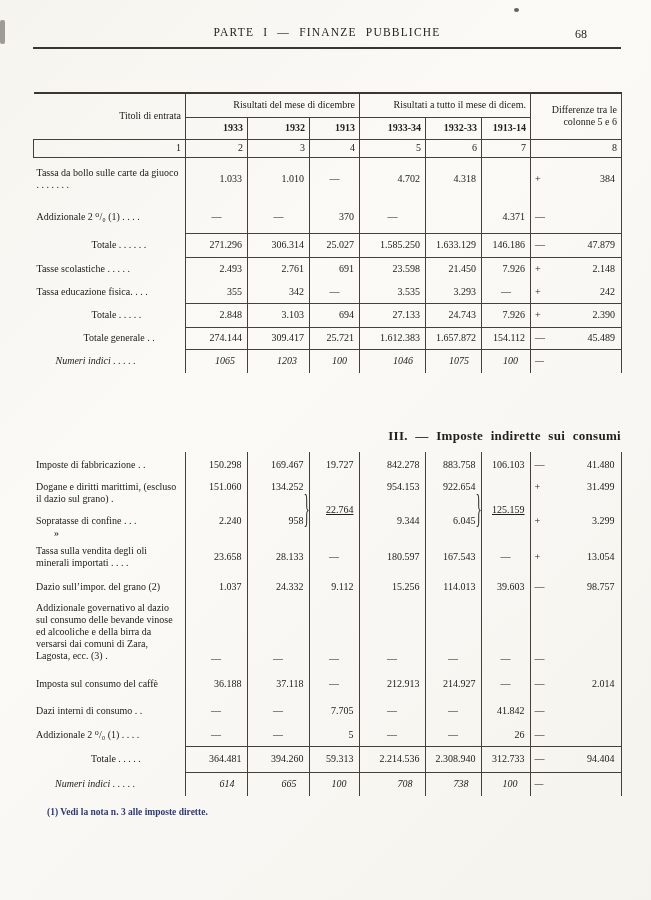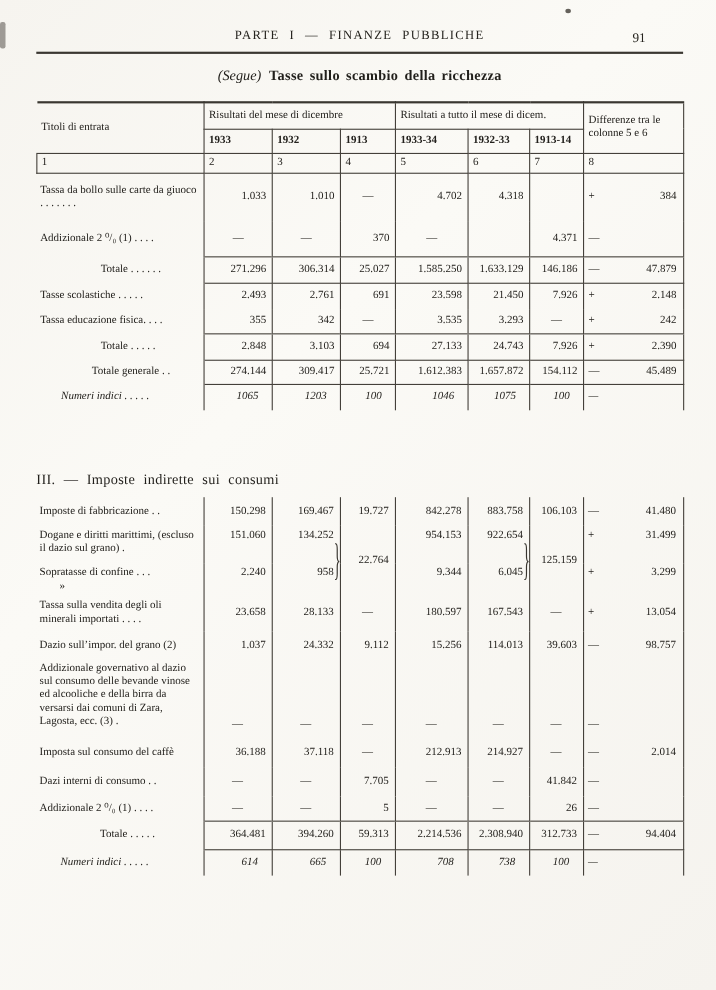--- a/index.html
+++ b/index.html
@@ -10,29 +10,29 @@
   .abs{position:absolute;left:33px;width:588px;}
 
   
   .pagehead{top:26px;height:18px;}
   .ph-center{text-align:center;font-weight:normal;font-size:11.5px;letter-spacing:1.2px;word-spacing:5px;color:#26241f;}
   .ph-num{position:absolute;right:34px;top:1px;font-size:12px;color:#26241f;}
   .headrule{top:47px;height:2px;background:#3a3731;}
   .doc-title{top:61px;text-align:center;font-size:13px;color:#211f1b;}
   .doc-title .segue{font-style:italic;margin-right:7px;}
   .doc-title .main{font-weight:bold;word-spacing:2px;letter-spacing:.3px;}
-  .sec-title{top:428px;text-align:left;font-size:13px;font-weight:normal;word-spacing:4px;letter-spacing:.3px;color:#211f1b;}
+  .sec-title{top:428px;text-align:right;font-size:13px;font-weight:bold;word-spacing:4px;letter-spacing:.3px;color:#211f1b;}
 
   
   table.fin{border-collapse:collapse;table-layout:fixed;width:588px;font-size:10px;line-height:1.2;color:#23211d;}
   .t1wrap{top:92px;} .t2wrap{top:452px;}
   .t1{border-top:2px solid #3a3731;}
   .fin th,.fin td{border-left:1px solid #44403a;border-right:1px solid #44403a;padding:1px 4px;vertical-align:middle;font-weight:normal;}
   .fin .label,.fin .h-titoli{border-left:none;}
-  .t1 thead th{border-bottom:1px solid #44403a;text-align:left;}
+  .t1 thead th{border-bottom:1px solid #44403a;text-align:right;}
   .h-titoli{font-size:10px;}
   .h-group{font-size:10px;height:24px;padding:2px 3px;}
   tr.hyears th{height:22px;font-size:10px;font-weight:bold;}
   tr.hnums th{height:18px;font-size:10px;}
   .h-diff{font-size:10px;line-height:1.25;padding:2px 7px;font-family:Liberation Serif, serif;}
 
   .fin td.label{text-align:left;padding-left:3px;padding-right:2px;}
   .fin td.num{text-align:right;padding-right:5px;}
   .fin td.dash{text-align:center;padding-right:4px;}
   .bold{font-weight:bold;}
@@ -45,21 +45,21 @@
   
   tr.rt td:not(.label){border-top:1px solid #44403a;}
   tr.rb td:not(.label){border-bottom:1px solid #44403a;}
 
   
   tr.h22{height:22px}tr.h24{height:24px}tr.h26{height:26px}tr.h28{height:28px}tr.h32{height:32px}tr.h34{height:34px}tr.h44{height:44px}tr.h70{height:70px}
 
   tr.vtop td{vertical-align:top;padding-top:3px;}
   tr.vbot td{vertical-align:bottom;padding-bottom:5px;}
   tr.vbot td.label{vertical-align:top;padding-top:2px;}
-  td.mid{vertical-align:middle !important;position:relative;}
+  td.mid{vertical-align:middle !important;position:relative;text-decoration:underline;}
   td.mid::before{content:"}";position:absolute;left:-6px;top:50%;transform:translateY(-52%) scaleY(3.1);
                  font-size:13px;color:#38352f;}
   .ditto{padding-left:18px;}
 
   
   td.diffcell{padding:0;}
   .dwrap{display:flex;justify-content:space-between;align-items:center;padding:0 6px 0 4px;}
   .sign{min-width:9px;text-align:left;}
   .dval{}
 
@@ -74,27 +74,24 @@
 </style>
 </head>
 <body>
 
 <div class="page">
   <div class="speck1"></div>
   <div class="speck2"></div>
 
   <div class="abs pagehead">
     <div class="ph-center">PARTE I — FINANZE PUBBLICHE</div>
-    <div class="ph-num">91</div>
+    <div class="ph-num">68</div>
   </div>
   <div class="abs headrule"></div>
 
-  <div class="abs doc-title">
-    <span class="segue">(Segue)</span><span class="main">Tasse sullo scambio della ricchezza</span>
-  </div>
 
   <div class="abs t1wrap">
     <table class="fin t1">
       <colgroup>
         <col style="width:152px">
           <col style="width:62px">
           <col style="width:62px">
           <col style="width:50px">
         <col style="width:66px">
           <col style="width:56px">
@@ -428,14 +425,15 @@
                 <span class="sign">—</span>
                 <span class="dval"></span>
               </div>
             </td>
         </tr>
       </tbody>
     </table>
   </div>
 
   <div class="abs footnotes">
+    <p class="fn fn-em">(1) Vedi la nota n. 3 alle imposte dirette.</p>
   </div>
 </div>
 
 </body></html>

